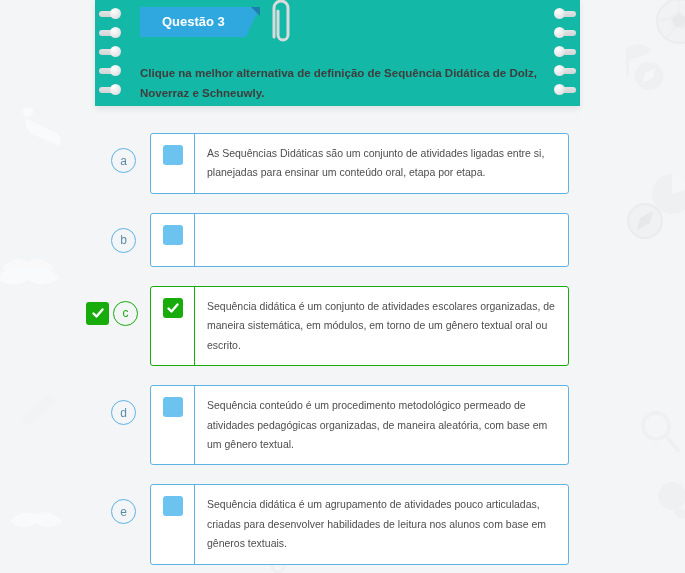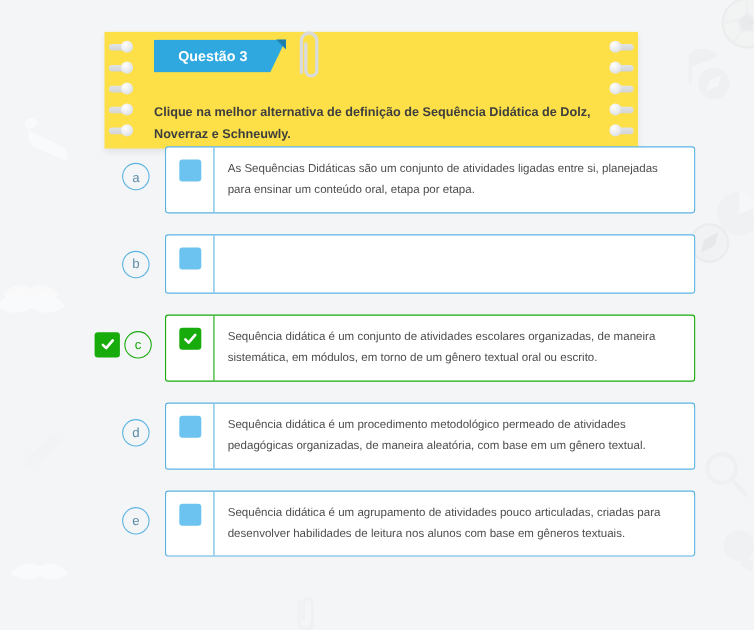--- a/index.html
+++ b/index.html
@@ -29,24 +29,24 @@
     opacity: 0.85;
     line-height: 1;
     user-select: none;
   }
   .decor.faint   { color: #eef0f1; }
 
   
   #note-card {
     position: absolute;
     left: 95px;
-    top: 29px;
+    top: 0;
     width: 485px;
     height: 106px;
-    background: #fde047;
+    background: #14b8a6;
     box-shadow: 0 3px 6px rgba(0,0,0,0.08);
     z-index: 2;
   }
 
   .spiral-col {
     position: absolute;
     top: 8px;
     width: 24px;
     height: 94px;
   }
@@ -174,21 +174,21 @@
     background: transparent;
   }
   .letter-circle.correct {
     border-color: #17ab0b;
     color: #17ab0b;
     left: 113px;
   }
 
   .option-box {
     margin-left: 66px;
-    width: 482px;
+    width: 419px;
     min-height: 54px;
     border: 1px solid #5cb3e4;
     border-radius: 3px;
     background: #ffffff;
     display: flex;
     align-items: stretch;
   }
   .option-box.correct { border-color: #17ab0b; }
 
   .check-cell {
@@ -388,21 +388,21 @@
       <div class="option-text">Sequência didática é um conjunto de atividades escolares organizadas, de maneira sistemática, em módulos, em torno de um gênero textual oral ou escrito.</div>
     </div>
   </div>
 
   <div class="option-row">
     <div class="letter-circle">d</div>
     <div class="option-box">
       <div class="check-cell">
         <div class="checkbox"></div>
       </div>
-      <div class="option-text">Sequência didática é um procedimento metodológico permeado de atividades pedagógicas organizadas, de maneira aleatória, com base em um gênero textual.</div>
+      <div class="option-text">Sequência conteúdo é um procedimento metodológico permeado de atividades pedagógicas organizadas, de maneira aleatória, com base em um gênero textual.</div>
     </div>
   </div>
 
   <div class="option-row">
     <div class="letter-circle">e</div>
     <div class="option-box">
       <div class="check-cell">
         <div class="checkbox"></div>
       </div>
       <div class="option-text">Sequência didática é um agrupamento de atividades pouco articuladas, criadas para desenvolver habilidades de leitura nos alunos com base em gêneros textuais.</div>

